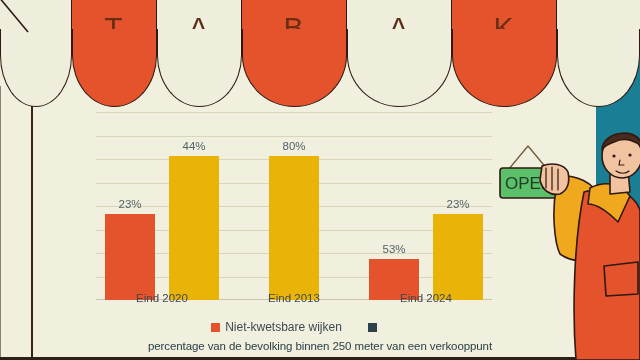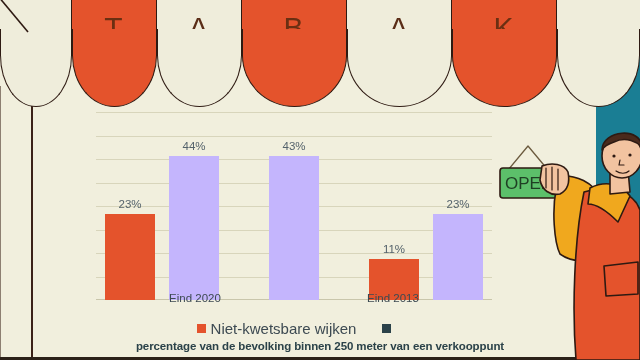--- a/index.html
+++ b/index.html
@@ -40,35 +40,35 @@
   
   .chart{position:absolute;left:96px;top:112px;width:396px;height:188px;}
   .gridlines{position:absolute;inset:0;}
   .gridline{position:absolute;left:0;width:100%;height:1px;background:#d8d5bb;}
   .axis-base{position:absolute;left:0;bottom:0;width:100%;height:1.2px;background:#c9c6ab;}
   .groups{position:absolute;inset:0;display:flex;align-items:flex-end;}
   .group{flex:1;height:100%;display:flex;align-items:flex-end;justify-content:center;gap:14px;position:relative;}
   .bar-wrap{width:50px;position:relative;display:flex;flex-direction:column;justify-content:flex-end;height:100%;}
   .bar{width:100%;position:relative;}
   .bar.red{background:#e4532c;}
-  .bar.dark{background:#c4b5fd;margin-top:44px;}
+  .bar.dark{background:#eab308;margin-top:44px;}
   .bar-label{position:absolute;left:0;width:100%;text-align:center;
     font-size:11.5px;color:#54626b;top:-16px;white-space:nowrap;}
 
   .xlabels{position:absolute;left:96px;top:292px;width:396px;display:flex;}
   .xlabel{flex:1;text-align:center;font-size:11.5px;color:#3d4a52;}
 
   .legend{position:absolute;left:96px;top:320px;width:396px;display:flex;justify-content:center;gap:26px;}
-  .legend-item{display:flex;align-items:center;gap:5px;font-size:15px;color:#3d4a52;white-space:nowrap;}
+  .legend-item{display:flex;align-items:center;gap:5px;font-size:12px;color:#3d4a52;white-space:nowrap;}
   .swatch{width:9px;height:9px;display:inline-block;}
   .swatch.red{background:#e4532c;}
   .swatch.dark{background:#2b4249;}
 
   .caption{position:absolute;left:0;top:340px;width:640px;text-align:center;
-    font-size:11.5px;font-weight:bold;color:#2b4249;letter-spacing:-.1px;}
+    font-size:11.5px;font-weight:normal;color:#2b4249;letter-spacing:-.1px;}
   .bottom-rule{position:absolute;left:0;top:357px;width:640px;height:3px;background:#2b2118;}
 
   
   .person{position:absolute;left:498px;top:130px;width:142px;height:230px;}
 </style>
 </head>
 <body>
 
 <div id="stage">
 
@@ -159,44 +159,45 @@
         <div class="bar-wrap">
           <div class="bar dark" style="height:88%">
             <span class="bar-label">44%</span>
           </div>
         </div>
       </div>
 
       <div class="group">
         <div class="bar-wrap">
           <div class="bar dark" style="height:86%">
-            <span class="bar-label">43%</span>
+            <span class="bar-label">80%</span>
           </div>
         </div>
       </div>
 
       <div class="group">
         <div class="bar-wrap">
           <div class="bar red" style="height:22%">
-            <span class="bar-label">11%</span>
+            <span class="bar-label">53%</span>
           </div>
         </div>
         <div class="bar-wrap">
           <div class="bar dark" style="height:46%">
             <span class="bar-label">23%</span>
           </div>
         </div>
       </div>
 
     </div>
   </div>
 
   <div class="xlabels">
     <div class="xlabel">Eind 2020</div>
     <div class="xlabel">Eind 2013</div>
+    <div class="xlabel">Eind 2024</div>
   </div>
 
   <div class="legend">
     <div class="legend-item">
       <span class="swatch red"></span>
       <span>Niet-kwetsbare wijken</span>
     </div>
     <div class="legend-item">
       <span class="swatch dark"></span>
     </div>

